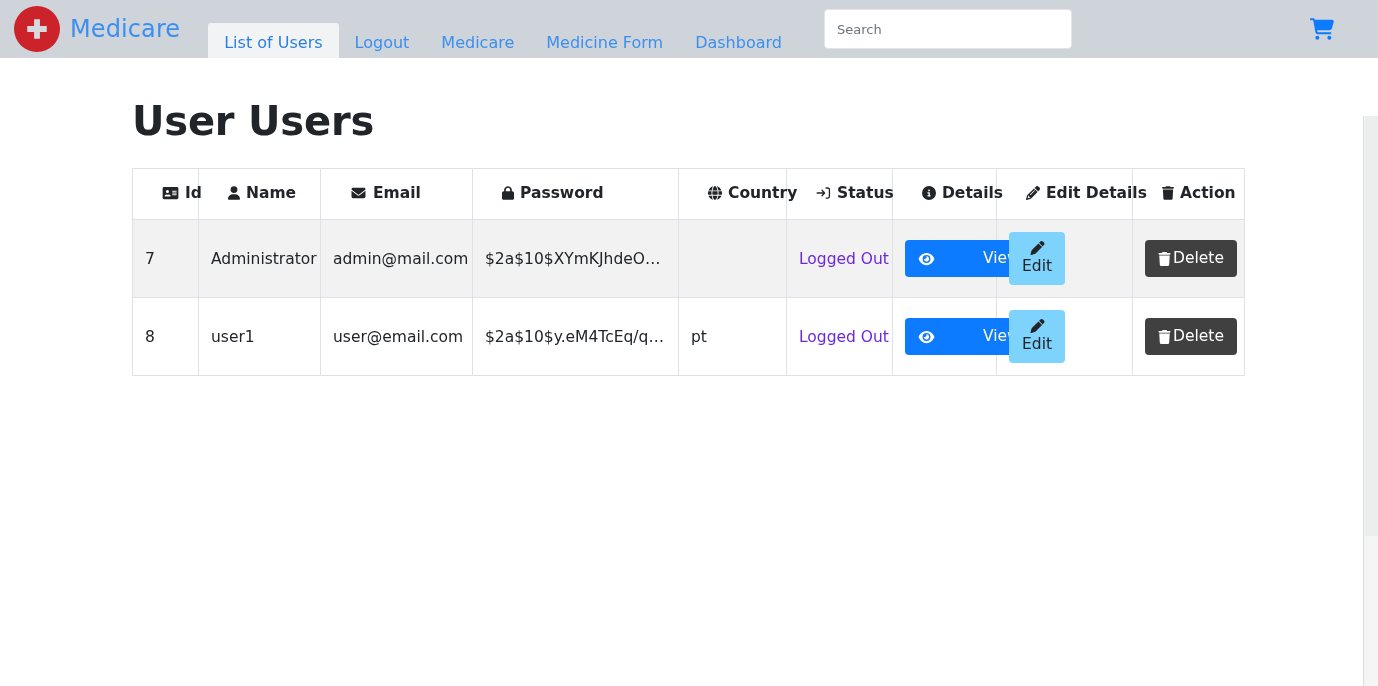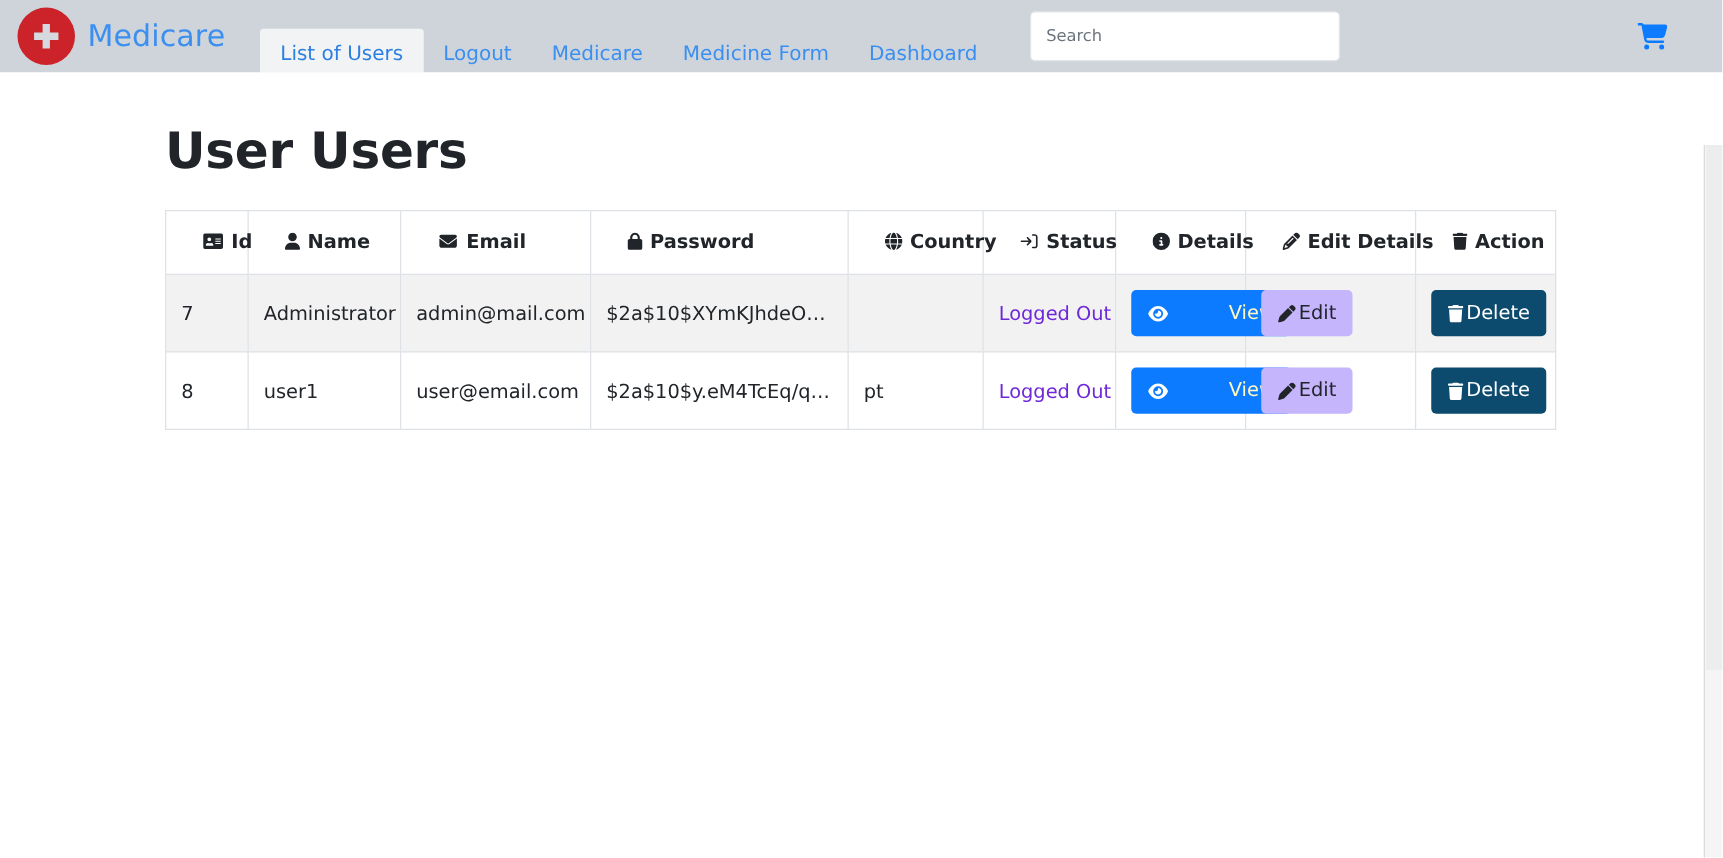--- a/index.html
+++ b/index.html
@@ -164,22 +164,22 @@
     border: none;
     border-radius: 4px;
     font-size: 15.5px;
     font-family: "DejaVu Sans", "Liberation Sans", sans-serif;
     padding: 9px 13px;
     cursor: pointer;
     line-height: 19px;
     white-space: nowrap;
   }
   .btn-view   { background: #0d7bff; color: #fef9c3; gap: 48px; }
-  .btn-edit   { background: #c4b5fd; color: #212529; }
-  .btn-delete { background: #0c4a6e; color: #ffffff; }
+  .btn-edit   { background: #7dd3fc; color: #212529; flex-direction: column; }
+  .btn-delete { background: #404040; color: #ffffff; }
   .btn svg { display: block; }
 
   
   .scrollbar {
     position: absolute;
     top: 58px; right: 0;
     width: 15px; height: calc(686px - 58px);
     background: #f5f5f5;
     border-left: 1px solid #dcdcdc;
   }

